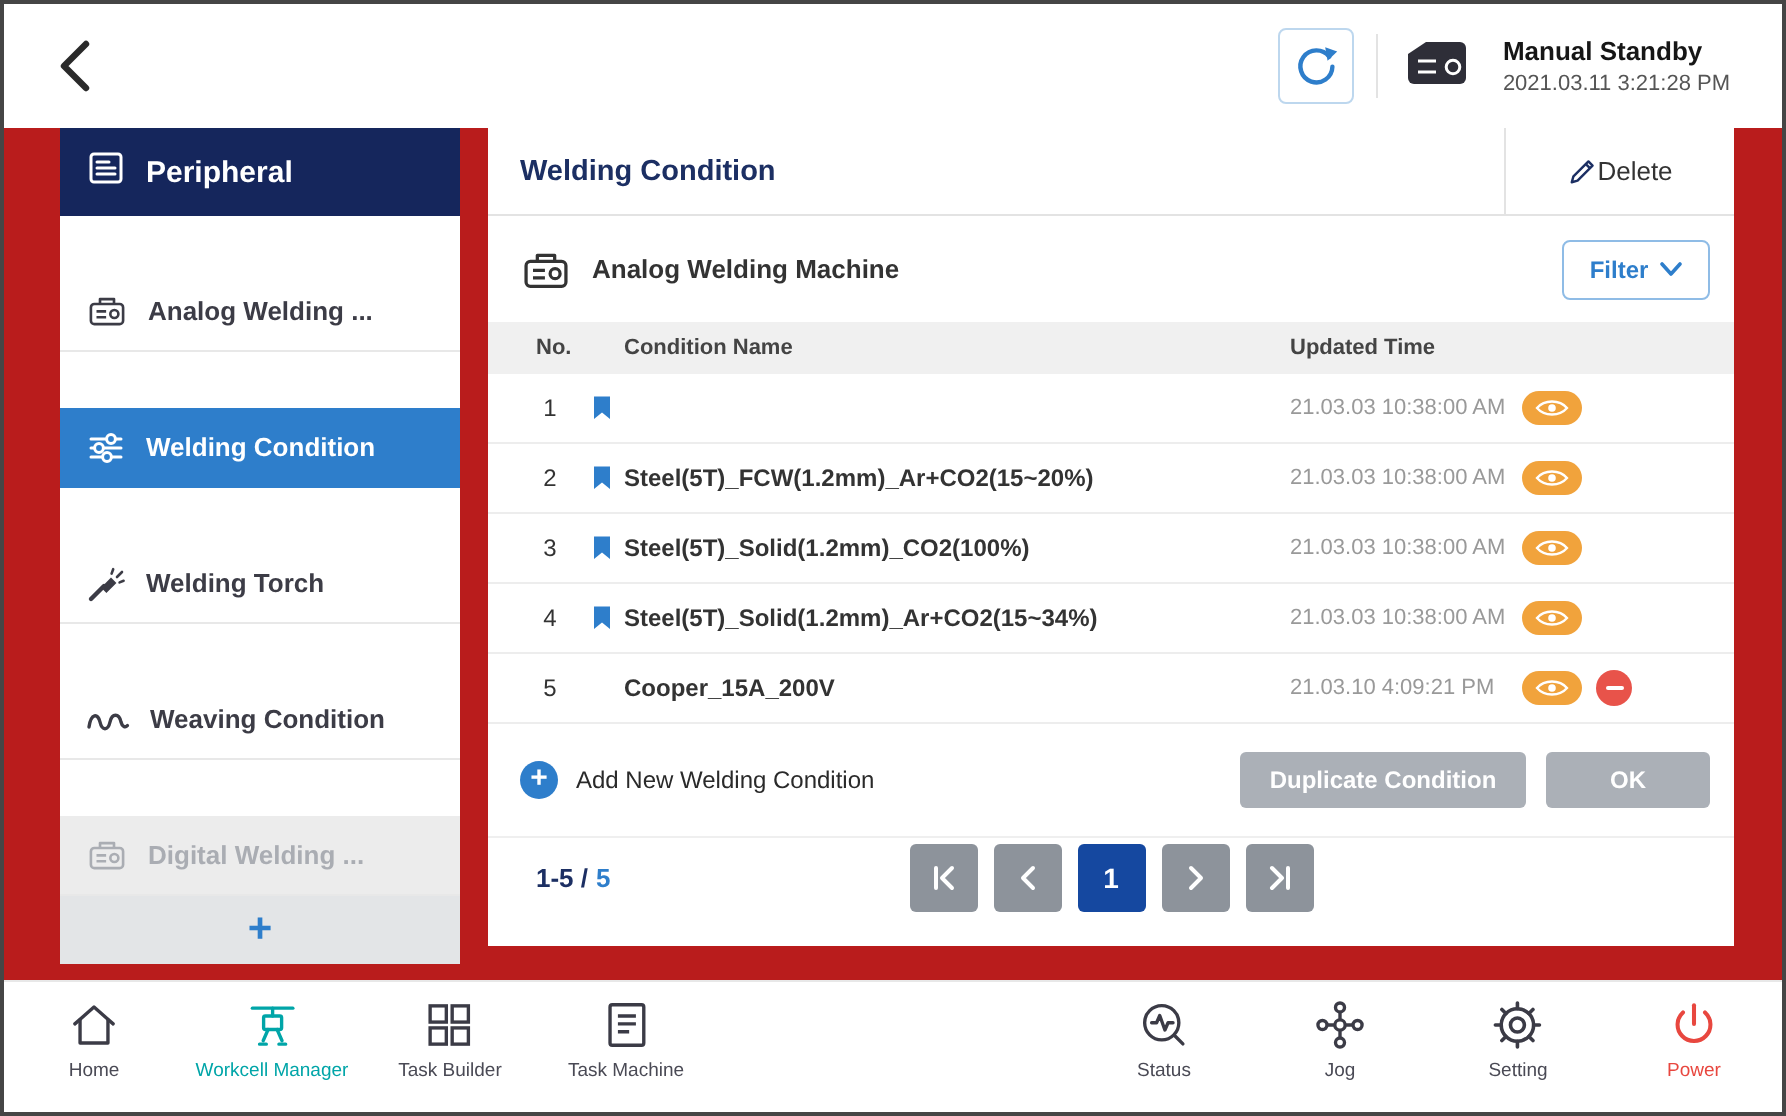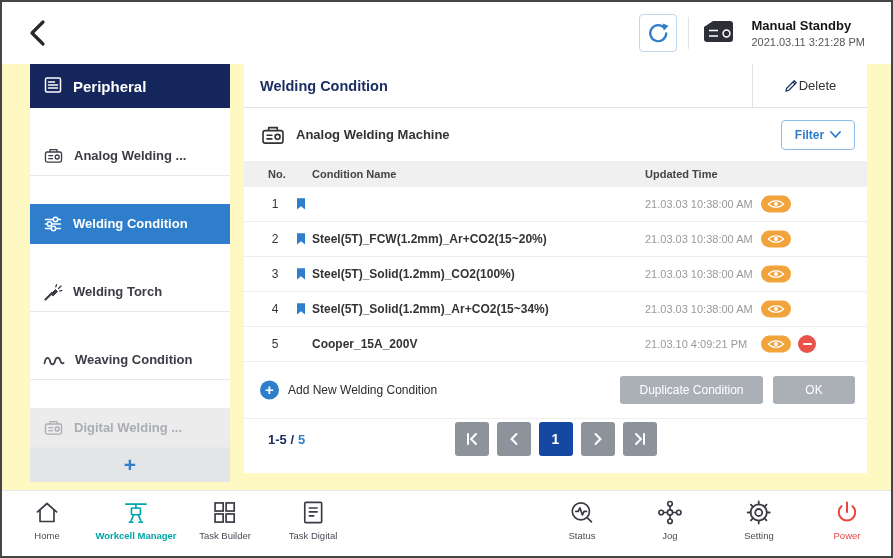--- a/index.html
+++ b/index.html
@@ -1,17 +1,17 @@
 <!DOCTYPE html>
 <html><head>
 <meta charset="utf-8">
 <style>
   * { margin:0; padding:0; box-sizing:border-box; }
   body { font-family:"Liberation Sans", sans-serif; background:#f2f2f2; }
-  .screen { position:relative; width:893px; height:558px; background:#fef9c3; border:2px solid #454545; overflow:hidden; }
+  .screen { position:relative; width:893px; height:558px; background:#b91c1c; border:2px solid #454545; overflow:hidden; }
 
   
   .topbar { position:absolute; left:0; top:0; width:100%; height:62px; background:#fff; }
   .back-btn { position:absolute; left:26px; top:17px; width:26px; height:28px; cursor:pointer; display:flex; align-items:center; }
   .top-right { position:absolute; right:26px; top:0; height:62px; display:flex; align-items:center; gap:11px; }
   .refresh-btn { width:38px; height:38px; border:1px solid #bdd7ee; border-radius:4px; background:#fff; display:flex; align-items:center; justify-content:center; cursor:pointer; }
   .top-divider { width:1px; height:32px; background:#e3e3e3; }
   .welder-status-ic { display:flex; align-items:center; }
   .status-text .title { font-size:13px; font-weight:bold; color:#161616; }
   .status-text .time  { font-size:11px; color:#555; margin-top:3px; }
@@ -47,37 +47,37 @@
   .trow .bm   { position:absolute; left:52px;  top:50%; transform:translateY(-50%); display:flex; }
   .trow .name { position:absolute; left:68px;  top:50%; transform:translateY(-50%); font-size:12px; font-weight:bold; color:#333; white-space:nowrap; }
   .trow .upd  { position:absolute; left:401px; top:50%; transform:translateY(-50%); font-size:11px; color:#999; }
   .eye-pill   { position:absolute; left:517px; top:50%; transform:translateY(-50%); width:30px; height:17px; background:#f1a33c; border-radius:9px; display:flex; align-items:center; justify-content:center; cursor:pointer; }
   .minus-btn  { position:absolute; left:554px; top:50%; transform:translateY(-50%); width:18px; height:18px; border-radius:50%; background:#e8534a; display:flex; align-items:center; justify-content:center; cursor:pointer; }
   .minus-btn::after { content:""; width:9px; height:2.2px; background:#fff; border-radius:1px; }
 
   .add-row { height:56px; position:relative; }
   .add-plus { position:absolute; left:16px; top:50%; transform:translateY(-50%); width:19px; height:19px; border-radius:50%; background:#2e7ecb; color:#fff; font-size:15px; font-weight:bold; line-height:17px; text-align:center; cursor:pointer; }
   .add-label { position:absolute; left:44px; top:50%; transform:translateY(-50%); font-size:12px; color:#2a2a2a; cursor:pointer; }
-  .gray-btn { position:absolute; top:50%; transform:translateY(-50%); height:28px; background:#abb0b7; color:#fff; font-size:12px; font-weight:normal; border-radius:3px; display:flex; align-items:center; justify-content:center; cursor:pointer; }
+  .gray-btn { position:absolute; top:50%; transform:translateY(-50%); height:28px; background:#abb0b7; color:#fff; font-size:12px; font-weight:bold; border-radius:3px; display:flex; align-items:center; justify-content:center; cursor:pointer; }
   .dup-btn { right:104px; width:143px; }
   .ok-btn  { right:12px;  width:82px; }
 
   .pag-row { height:41px; position:relative; border-top:1px solid #efefef; }
   .pag-range { position:absolute; left:24px; top:50%; transform:translateY(-50%); font-size:13px; font-weight:bold; color:#1c2f63; }
   .pag-range .total { color:#2e7ecb; margin-left:4px; }
   .pag-btns { position:absolute; left:50%; top:50%; transform:translate(-50%,-50%); display:flex; gap:8px; }
   .pag-btn { width:34px; height:34px; background:#8d939b; border-radius:3px; display:flex; align-items:center; justify-content:center; color:#fff; cursor:pointer; }
   .pag-btn.current { background:#1548a0; font-size:14px; font-weight:bold; }
 
   
   .bottomnav { position:absolute; left:0; bottom:0; width:100%; height:66px; background:#fff; border-top:1px solid #e8e8e8; }
   .nav-item { position:absolute; top:8px; transform:translateX(-50%); display:flex; flex-direction:column; align-items:center; gap:4px; color:#3b3b46; cursor:pointer; }
   .nav-item .lbl { font-size:9.5px; color:#4a4a55; white-space:nowrap; }
   .nav-item.active { color:#00a5a8; }
-  .nav-item.active .lbl { color:#00a5a8; font-weight:bold; }
+  .nav-item.active .lbl { color:#00a5a8; font-weight:normal; }
   .nav-item.power { color:#e8473f; }
   .nav-item.power .lbl { color:#e8473f; }
 </style>
 </head>
 <body>
 
 <div class="screen">
 
   <div class="topbar">
     <div class="back-btn">
@@ -387,21 +387,21 @@
       <span class="lbl">Task Builder</span>
     </div>
 
     <div class="nav-item" style="left:311px">
       <svg width="27" height="27" viewBox="0 0 24 24">
           <g fill="none" stroke="currentColor" stroke-width="1.5" stroke-linejoin="round">
             <rect x="4.5" y="3" width="15" height="18" rx="1"></rect>
             <path d="M8 8h8M8 11.5h8M8 15h5"></path>
           </g>
         </svg>
-      <span class="lbl">Task Digital</span>
+      <span class="lbl">Task Machine</span>
     </div>
 
     <div class="nav-item" style="left:580px">
       <svg width="27" height="27" viewBox="0 0 24 24">
           <g fill="none" stroke="currentColor" stroke-width="1.5" stroke-linecap="round" stroke-linejoin="round">
             <circle cx="11" cy="11" r="7.6"></circle>
             <path d="M6.5 11h2.2l1.4-3.2 2.3 6.4 1.4-3.2h2.2"></path>
             <path d="M16.8 16.8l3.6 3.6"></path>
           </g>
         </svg>

